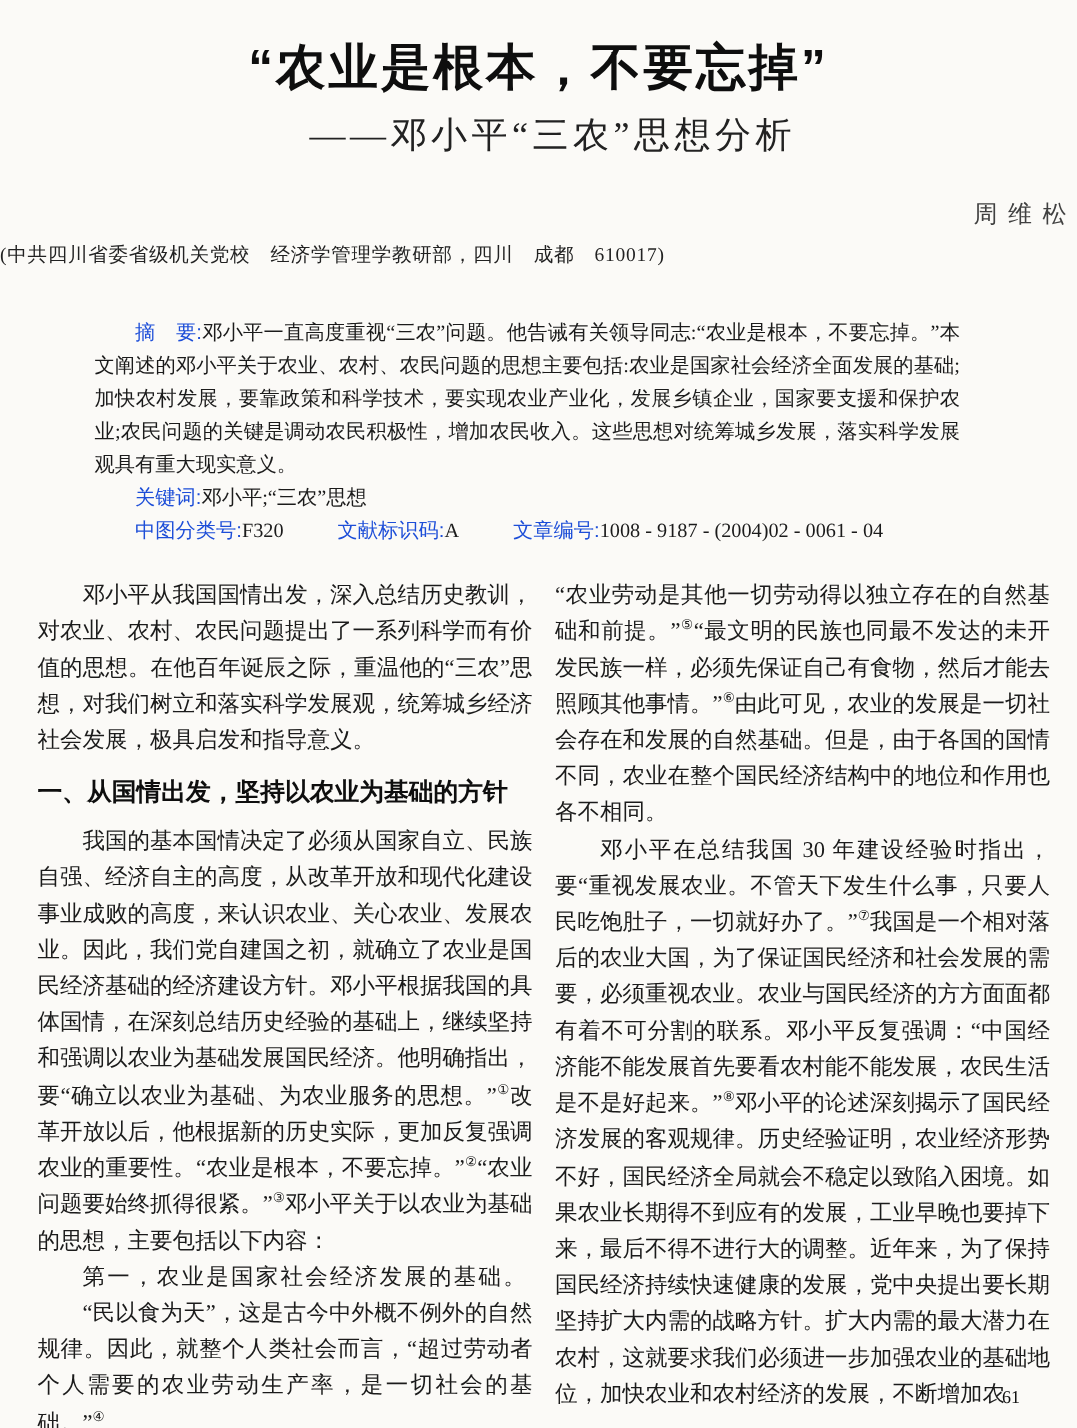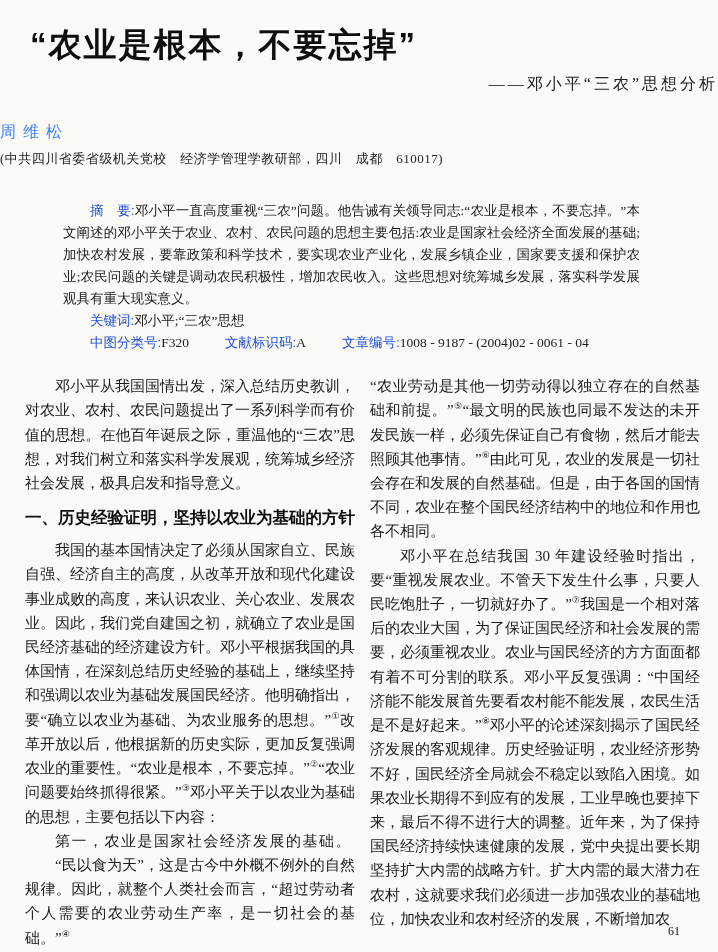--- a/index.html
+++ b/index.html
@@ -8,41 +8,43 @@
     position:relative;
     width:718px; height:952px;
     margin:0 auto;
     background:#fbfaf7;
     color:#1b1b1b;
     overflow:hidden;
     box-shadow:0 0 4px rgba(0,0,0,.15);
   }
   .title {
     margin:24px 30px 0;
+    text-align:center;
     font-family:"Liberation Sans", sans-serif;
     font-weight:900;
     font-size:33px;
     line-height:1.25;
     letter-spacing:2px;
     color:#0e0e0e;
   }
   .subtitle {
     margin-top:9px;
-    text-align:right;
-    font-size:16px;
+    text-align:center;
+    font-size:24px;
     letter-spacing:3px;
     color:#222;
     margin-left:19px;
   }
   .author {
     margin-top:27px;
-    text-align:left;
+    text-align:right;
     font-size:16px;
     letter-spacing:7px;
-    color:#3b82f6;
+    color:#404040;
+    padding-left:44px;
   }
   .affiliation {
     margin-top:7px;
     text-align:left;
     font-size:13px;
     letter-spacing:.5px;
     color:#222;
   }
   .abstract {
     margin:32px 78px 0 63px;
@@ -106,21 +108,21 @@
 
   <div class="abstract">
     <p class="indent"><span class="lbl">摘　要:</span><span>邓小平一直高度重视“三农”问题。他告诫有关领导同志:“农业是根本，不要忘掉。”本文阐述的邓小平关于农业、农村、农民问题的思想主要包括:农业是国家社会经济全面发展的基础;加快农村发展，要靠政策和科学技术，要实现农业产业化，发展乡镇企业，国家要支援和保护农业;农民问题的关键是调动农民积极性，增加农民收入。这些思想对统筹城乡发展，落实科学发展观具有重大现实意义。</span></p>
     <p class="indent kw"><span class="lbl">关键词:</span><span>邓小平;“三农”思想</span></p>
     <p class="indent ids"><span class="lbl">中图分类号:</span><span class="sp">F320</span><span class="lbl">文献标识码:</span><span class="sp">A</span><span class="lbl">文章编号:</span><span>1008 - 9187 - (2004)02 - 0061 - 04</span></p>
   </div>
 
   <div class="cols">
     <div class="col">
       <p class="sup-rich">邓小平从我国国情出发，深入总结历史教训，对农业、农村、农民问题提出了一系列科学而有价值的思想。在他百年诞辰之际，重温他的“三农”思想，对我们树立和落实科学发展观，统筹城乡经济社会发展，极具启发和指导意义。</p>
-      <h2>一、历史经验证明，坚持以农业为基础的方针</h2>
+      <h2>一、从国情出发，坚持以农业为基础的方针</h2>
       <p class="sup-rich">我国的基本国情决定了必须从国家自立、民族自强、经济自主的高度，从改革开放和现代化建设事业成败的高度，来认识农业、关心农业、发展农业。因此，我们党自建国之初，就确立了农业是国民经济基础的经济建设方针。邓小平根据我国的具体国情，在深刻总结历史经验的基础上，继续坚持和强调以农业为基础发展国民经济。他明确指出，要“确立以农业为基础、为农业服务的思想。”<sup>①</sup>改革开放以后，他根据新的历史实际，更加反复强调农业的重要性。“农业是根本，不要忘掉。”<sup>②</sup>“农业问题要始终抓得很紧。”<sup>③</sup>邓小平关于以农业为基础的思想，主要包括以下内容：</p>
       <p class="em">第一，农业是国家社会经济发展的基础。</p>
       <p class="sup-rich">“民以食为天”，这是古今中外概不例外的自然规律。因此，就整个人类社会而言，“超过劳动者个人需要的农业劳动生产率，是一切社会的基础。”<sup>④</sup></p>
     </div>
     <div class="col">
       <p class="sup-rich cont">“农业劳动是其他一切劳动得以独立存在的自然基础和前提。”<sup>⑤</sup>“最文明的民族也同最不发达的未开发民族一样，必须先保证自己有食物，然后才能去照顾其他事情。”<sup>⑥</sup>由此可见，农业的发展是一切社会存在和发展的自然基础。但是，由于各国的国情不同，农业在整个国民经济结构中的地位和作用也各不相同。</p>
       <p class="sup-rich">邓小平在总结我国 30 年建设经验时指出，要“重视发展农业。不管天下发生什么事，只要人民吃饱肚子，一切就好办了。”<sup>⑦</sup>我国是一个相对落后的农业大国，为了保证国民经济和社会发展的需要，必须重视农业。农业与国民经济的方方面面都有着不可分割的联系。邓小平反复强调：“中国经济能不能发展首先要看农村能不能发展，农民生活是不是好起来。”<sup>⑧</sup>邓小平的论述深刻揭示了国民经济发展的客观规律。历史经验证明，农业经济形势不好，国民经济全局就会不稳定以致陷入困境。如果农业长期得不到应有的发展，工业早晚也要掉下来，最后不得不进行大的调整。近年来，为了保持国民经济持续快速健康的发展，党中央提出要长期坚持扩大内需的战略方针。扩大内需的最大潜力在农村，这就要求我们必须进一步加强农业的基础地位，加快农业和农村经济的发展，不断增加农</p>
     </div>
   </div>
 

